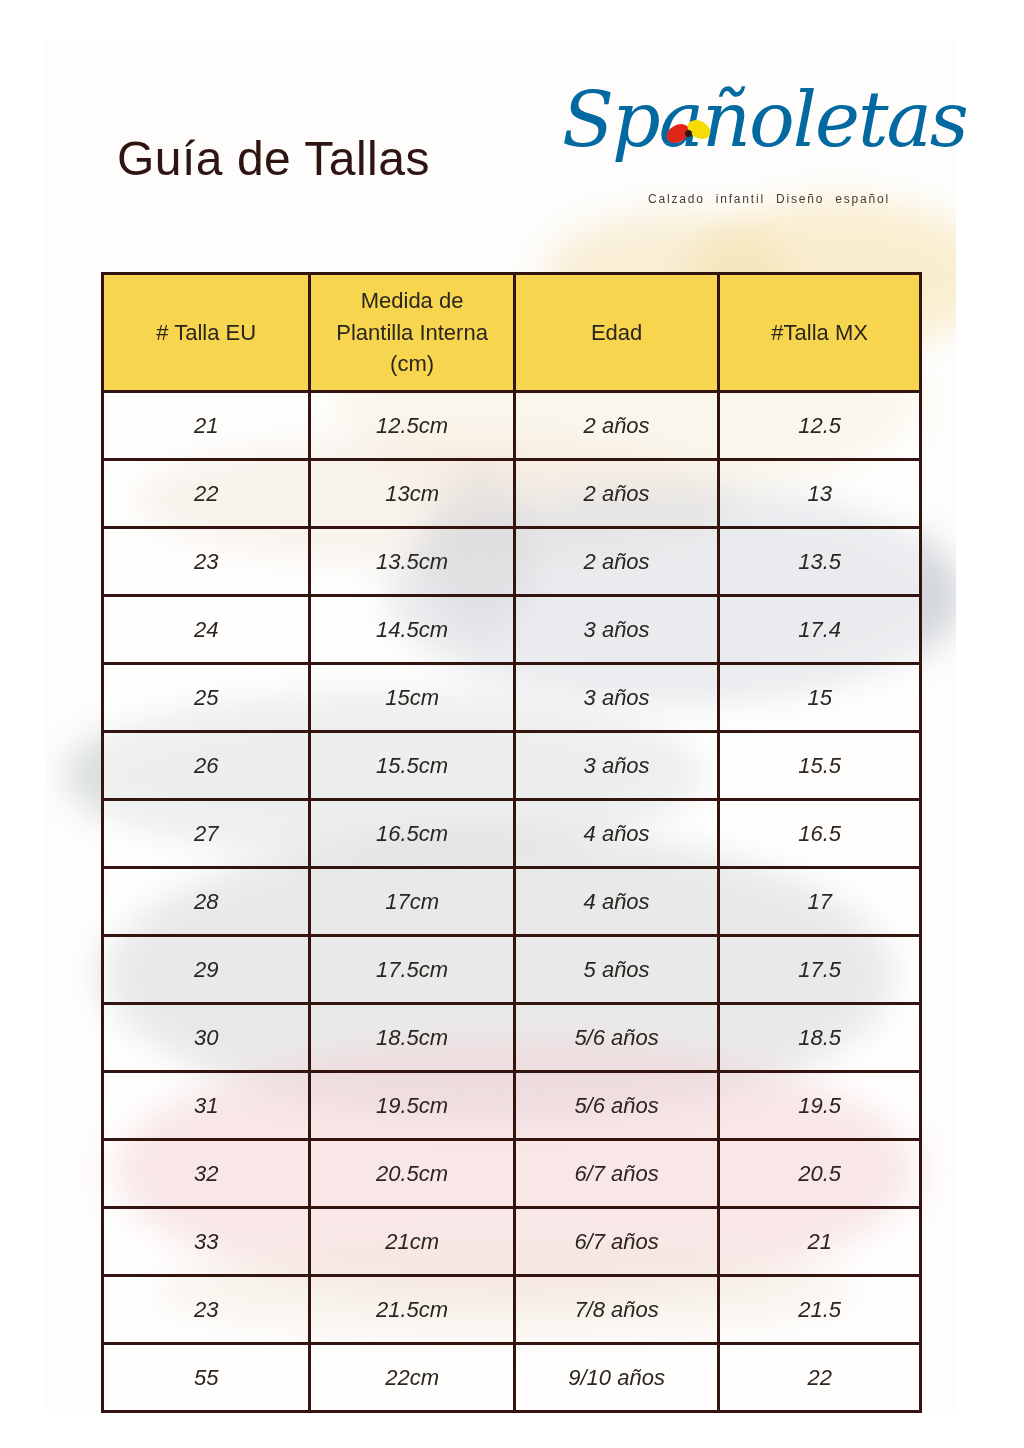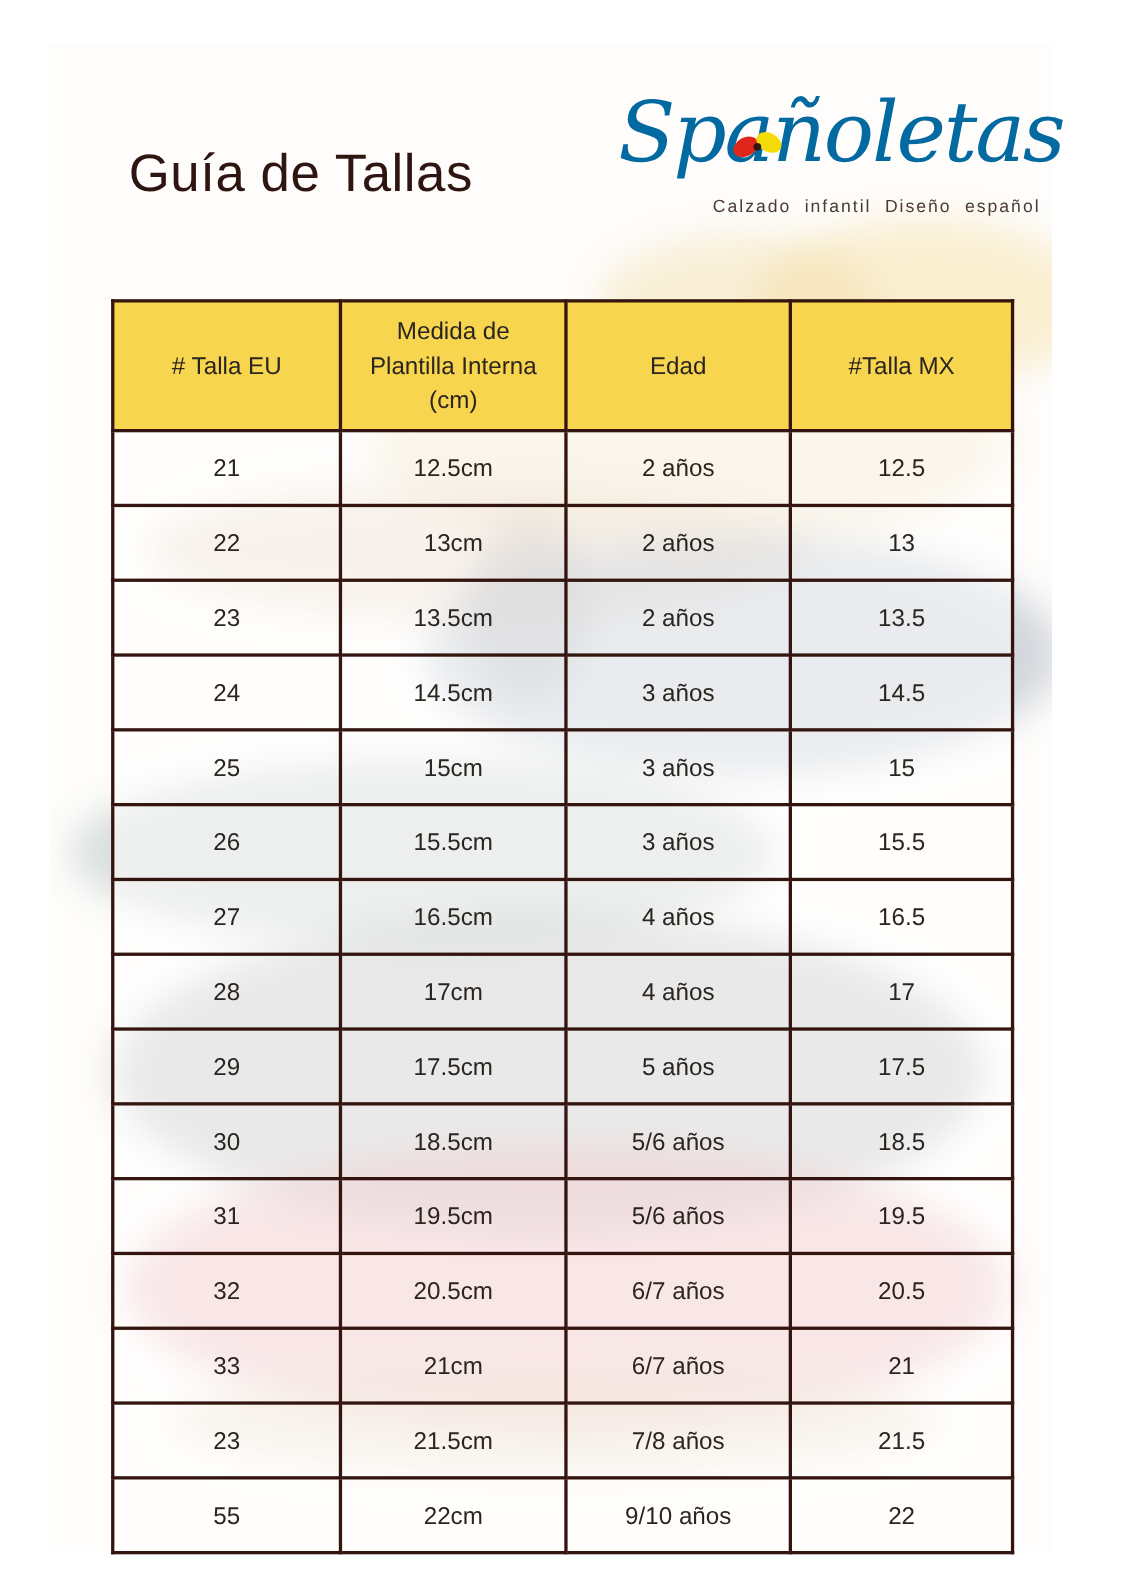--- a/index.html
+++ b/index.html
@@ -36,37 +36,37 @@
   .logo-text{
     font-family:"DejaVu Serif","Liberation Serif",serif;font-style:italic;
     font-size:76px;line-height:1.1;color:#0369a1;letter-spacing:-2px;white-space:nowrap;margin-left:40px;
   }
   .bow{position:absolute;left:144px;top:42px;width:50px;height:28px;}
   .bow .loop{position:absolute;display:block;width:24px;height:17px;border-radius:50%;}
   .bow .loop-red{left:0;top:5px;background:#e0251b;transform:rotate(-28deg);}
   .bow .loop-yellow{left:21px;top:1px;background:#f6dc06;transform:rotate(28deg);}
   .bow .knot{position:absolute;left:19px;top:10px;width:7px;height:7px;border-radius:50%;background:#33170f;}
   .tagline{
-    position:absolute;left:126px;top:102px;
-    font-size:16px;letter-spacing:1.8px;word-spacing:6px;color:#4a3a31;white-space:nowrap;
+    position:absolute;left:126px;top:114px;
+    font-size:12px;letter-spacing:1.8px;word-spacing:6px;color:#4a3a31;white-space:nowrap;
   }
 
   
   table.size-table{
     position:absolute;left:101px;top:272px;width:821px;z-index:2;
     border-collapse:collapse;table-layout:fixed;
   }
   .size-table th,.size-table td{
     border:3px solid #33140e;text-align:center;vertical-align:middle;
     font-size:22px;color:#2b2520;
   }
   .size-table th{
     height:115px;background:#f8d54e;font-weight:500;padding:0 14px;line-height:1.45;
   }
-  .size-table td{height:63px;background:rgba(255,255,255,0.5);font-weight:400;}
+  .size-table td{height:63px;background:rgba(255,255,255,0.5);font-weight:400;font-style:italic;}
   .col-eu{width:25.4%;} .col-insole{width:25%;} .col-age{width:25%;} .col-mx{width:24.6%;}
 </style>
 </head>
 <body>
 
 <div class="page">
 
   <div class="photo">
     <div class="blob b-yellow-right"></div>
     <div class="blob b-yellow-left"></div>
@@ -122,21 +122,21 @@
           <td>23</td>
           <td>13.5cm</td>
           <td>2 años</td>
           <td>13.5</td>
         </tr>
 
         <tr>
           <td>24</td>
           <td>14.5cm</td>
           <td>3 años</td>
-          <td>14.5</td>
+          <td>17.4</td>
         </tr>
 
         <tr>
           <td>25</td>
           <td>15cm</td>
           <td>3 años</td>
           <td>15</td>
         </tr>
 
         <tr>

